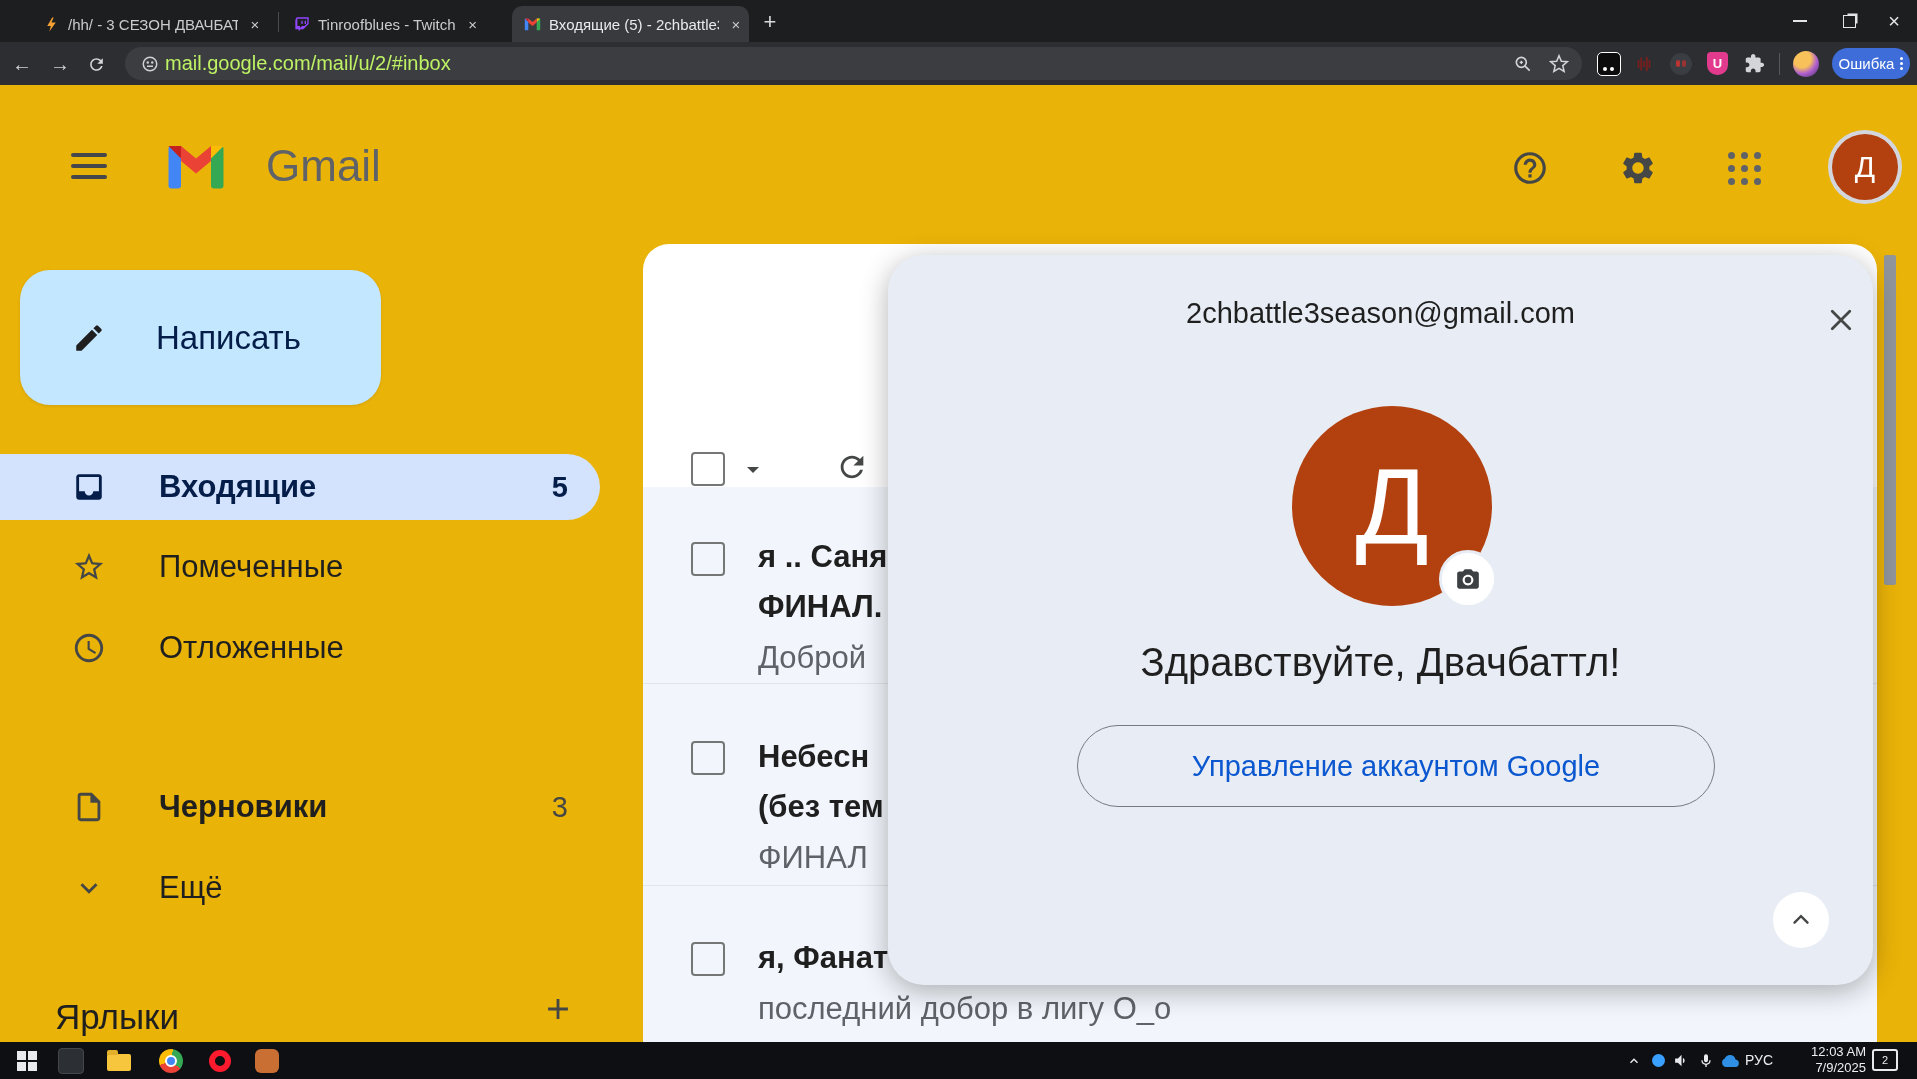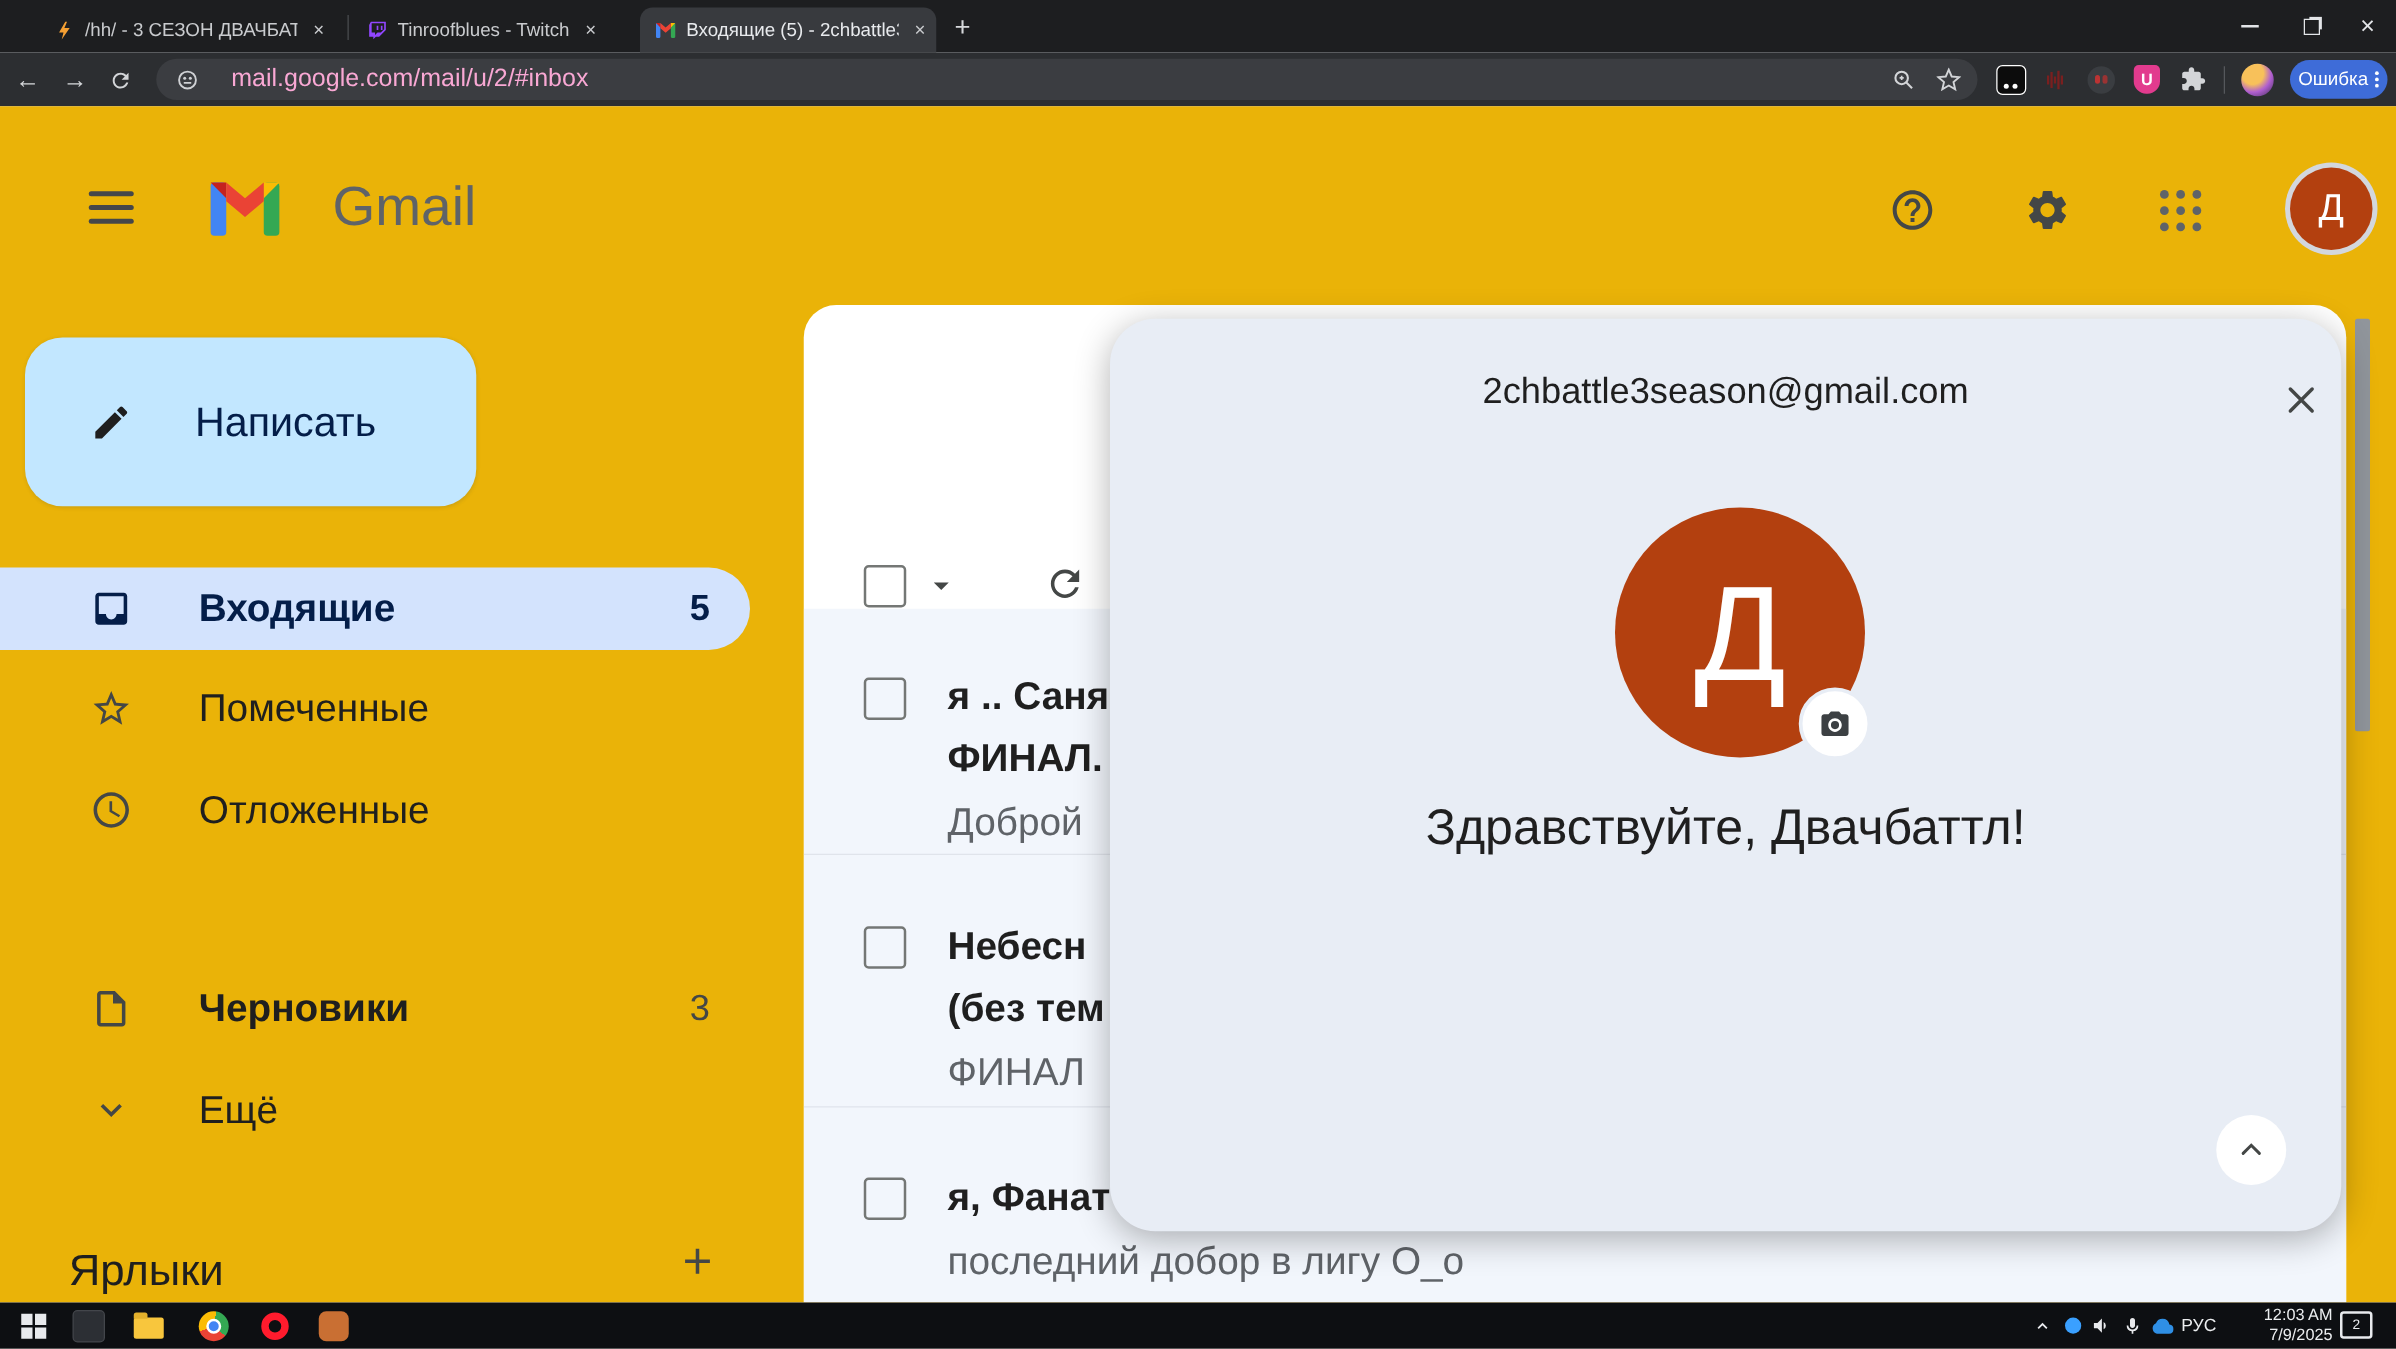--- a/index.html
+++ b/index.html
@@ -15,21 +15,21 @@
     color:#c9cbce;font-size:15px;border-radius:50%;}
   .tab-sep{position:absolute;top:12px;width:1px;height:20px;background:#4a4c4f;}
   .newtab{position:absolute;top:9px;left:757px;width:26px;height:26px;color:#d7d9dc;
     font-size:22px;display:flex;align-items:center;justify-content:center;}
   .wctl{position:absolute;top:0;height:42px;width:46px;display:flex;align-items:center;justify-content:center;color:#e3e5e8;}
   .toolbar{position:absolute;left:0;top:42px;width:1917px;height:43px;background:#2c2e31;}
   .navbtn{position:absolute;top:6px;width:32px;height:32px;display:flex;align-items:center;
     justify-content:center;color:#d3d5d8;font-size:20px;}
   .omnibox{position:absolute;left:125px;top:5px;width:1457px;height:33px;border-radius:17px;
     background:#3b3d41;display:flex;align-items:center;}
-  .omni-url{color:#f9a8d4;font-size:20px;margin-left:26px;white-space:nowrap;}
+  .omni-url{color:#bef264;font-size:20px;margin-left:6px;white-space:nowrap;}
   .extico{position:absolute;top:8px;width:27px;height:27px;display:flex;align-items:center;justify-content:center;}
   .errbtn{position:absolute;left:1832px;top:6px;width:78px;height:31px;border-radius:16px;background:#3e6cd8;
     display:flex;align-items:center;justify-content:center;gap:6px;color:#fff;font-size:15px;}
   .vdots{display:inline-flex;flex-direction:column;gap:2px;}
   .vdots i{width:3px;height:3px;border-radius:50%;background:#fff;}
 
   
   .page{position:absolute;left:0;top:85px;width:1917px;height:957px;background:#eab308;overflow:hidden;}
   .hamburger{position:absolute;left:71px;top:68px;width:36px;height:28px;}
   .hamburger i{display:block;width:36px;height:4px;border-radius:2px;background:#45474a;margin-bottom:7px;}
@@ -377,20 +377,21 @@
       </div>
       <div class="pp-avatar">
         <span>Д</span>
       </div>
       <div class="pp-cam">
         <svg width="26" height="26" viewBox="0 0 24 24">
             <path d="M9 3 7.2 5H4c-1.1 0-2 .9-2 2v12c0 1.1.9 2 2 2h16c1.1 0 2-.9 2-2V7c0-1.1-.9-2-2-2h-3.2L15 3H9zm3 15c-2.76 0-5-2.24-5-5s2.24-5 5-5 5 2.24 5 5-2.24 5-5 5zm0-2a3 3 0 1 0 0-6 3 3 0 0 0 0 6z" fill="#3c4043"></path>
           </svg>
       </div>
       <div class="pp-greet">Здравствуйте, Двачбаттл!</div>
+      <div class="pp-manage">Управление аккаунтом Google</div>
       <div class="pp-collapse">
         <svg width="26" height="26" viewBox="0 0 24 24">
             <path d="M6 14.5 12 8.5l6 6" fill="none" stroke="#444746" stroke-width="2.2" stroke-linecap="round"></path>
           </svg>
       </div>
     </div>
   </div>
 
   <div class="taskbar">
     <div class="tb-ic" style="left:13px;">

